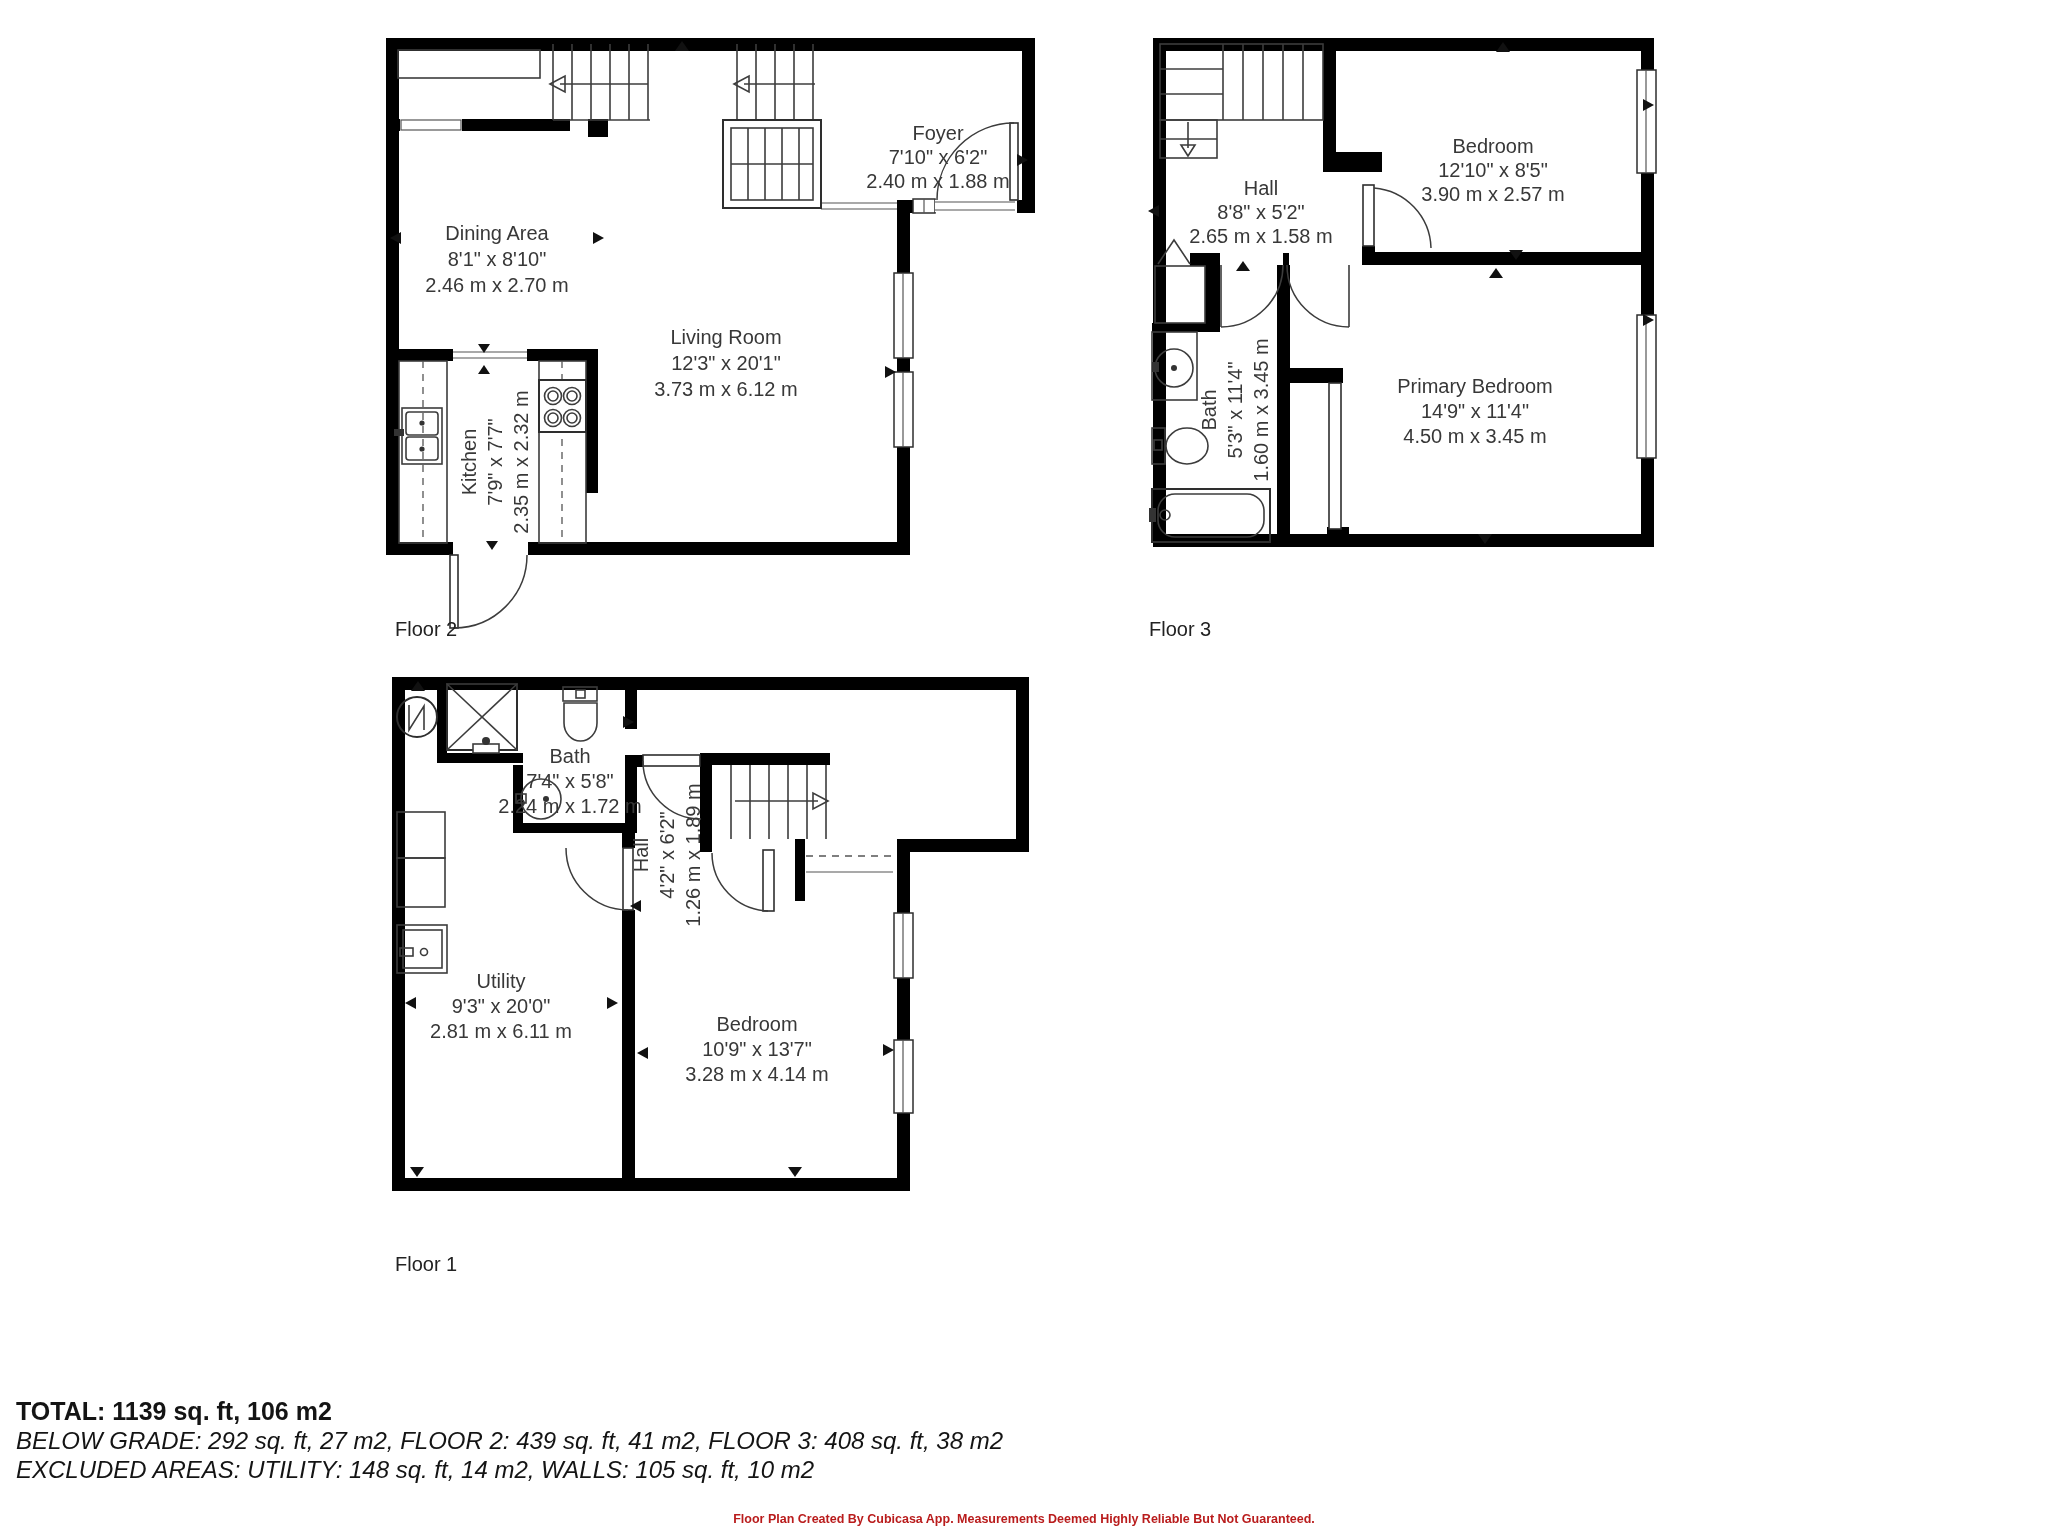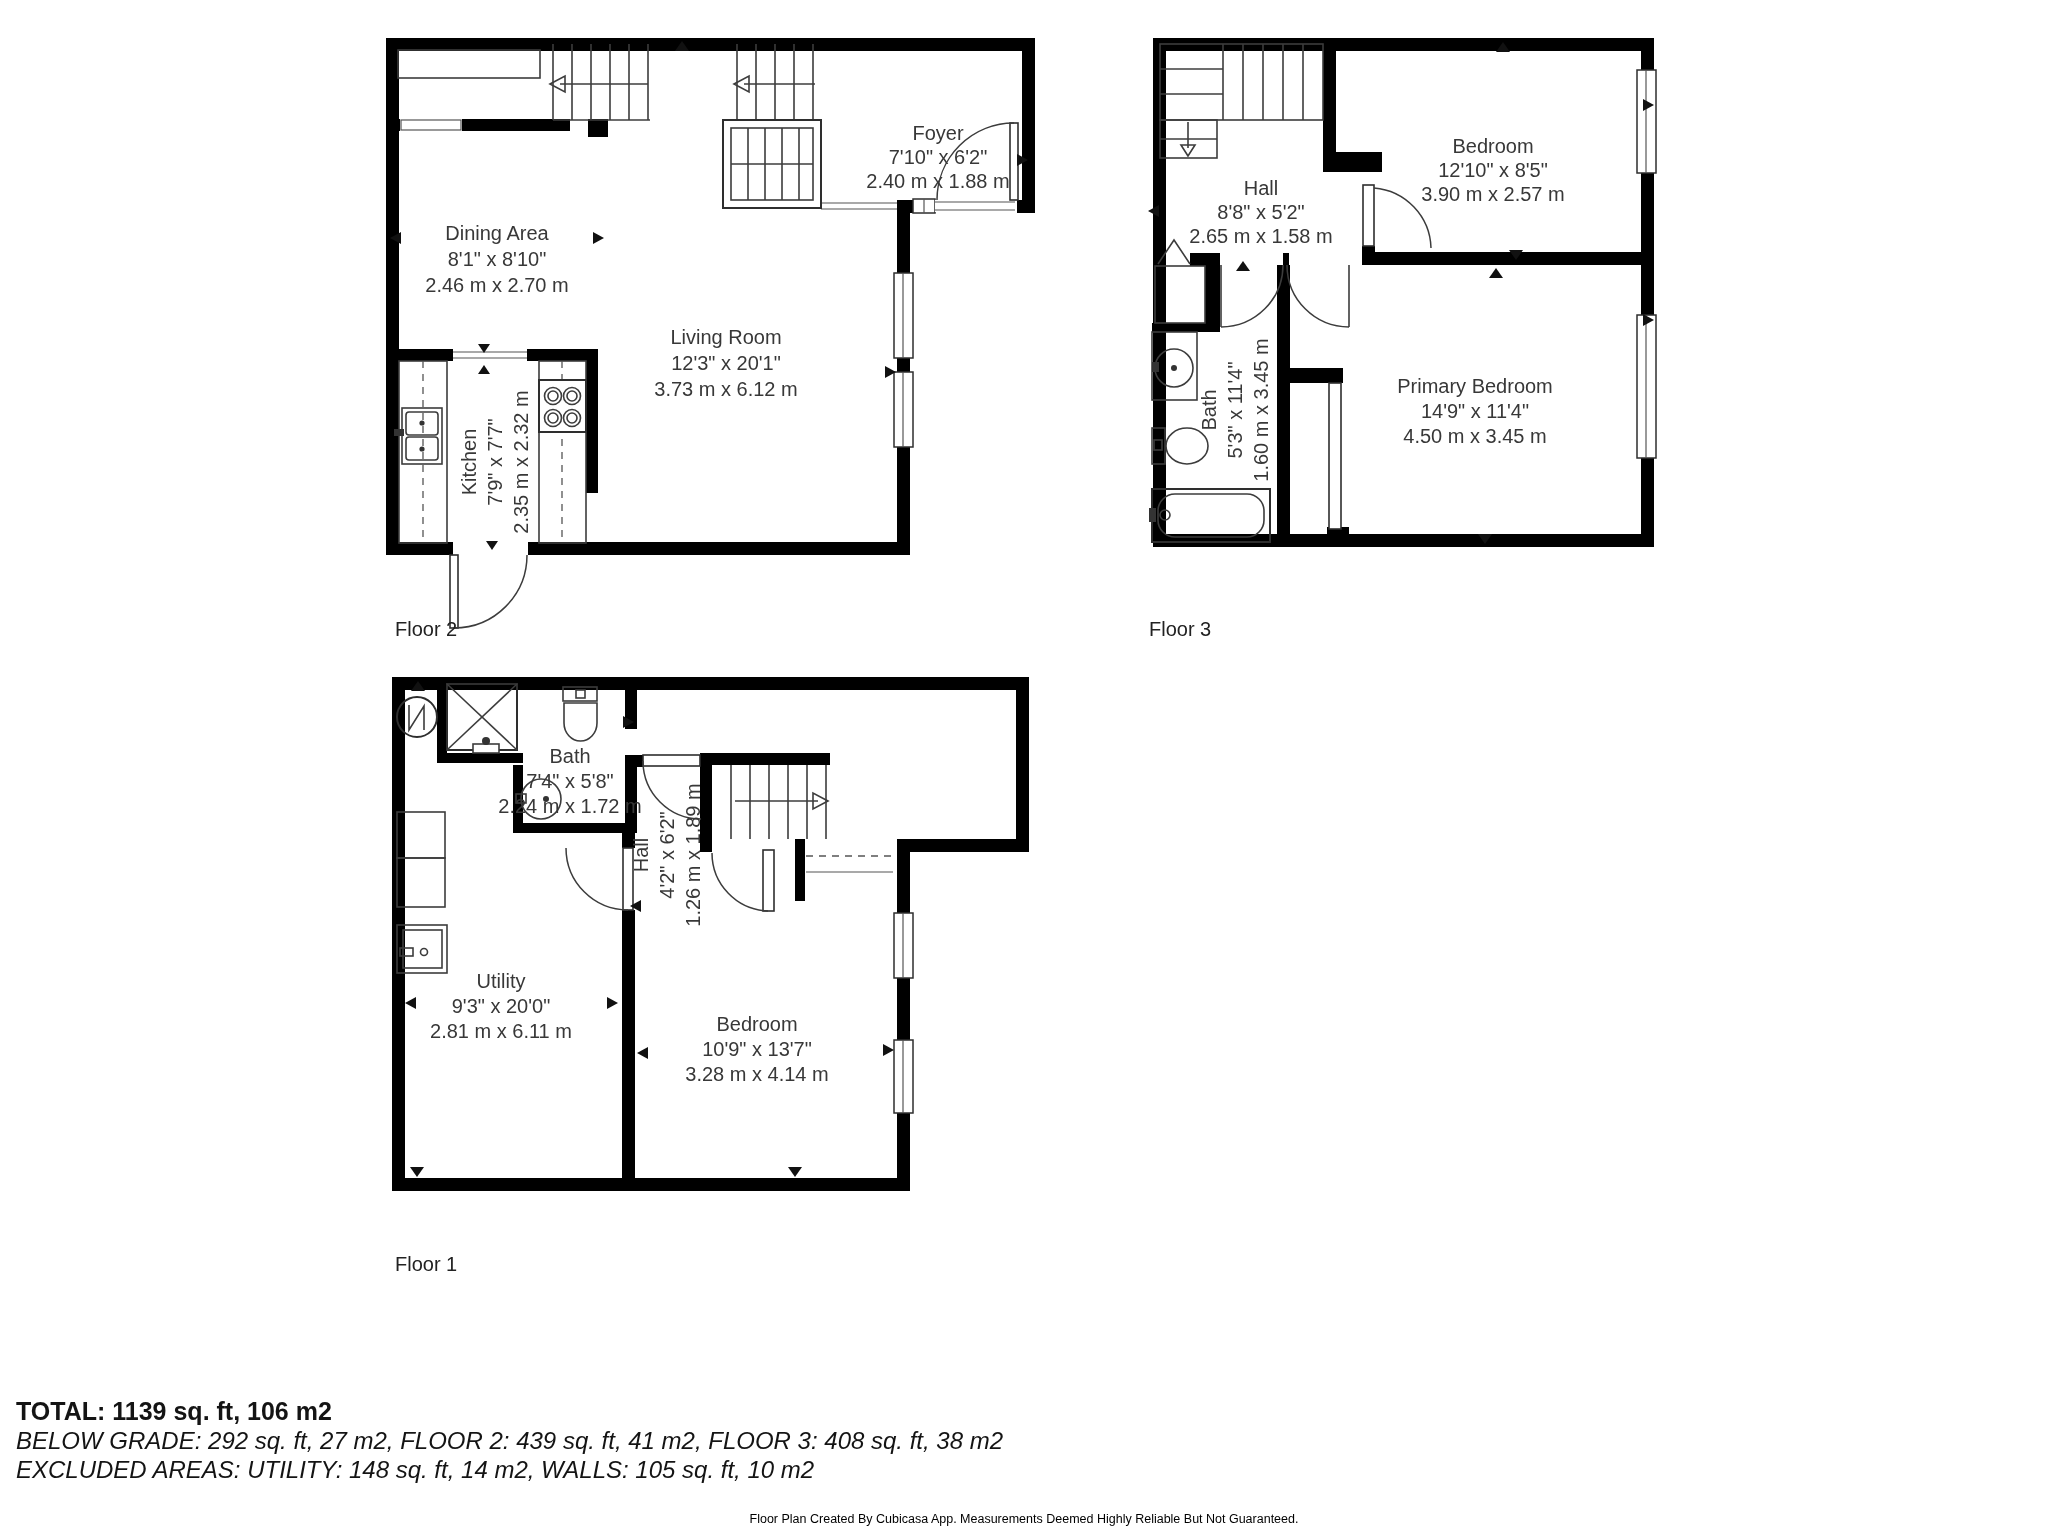--- a/index.html
+++ b/index.html
@@ -16,22 +16,22 @@
   .lite{fill:none;stroke:#555;stroke-width:1.2;}
   .dash{fill:none;stroke:#555;stroke-width:1.3;stroke-dasharray:7 6;}
   .arc{fill:none;stroke:#3c3c3c;stroke-width:1.5;}
   .leaf{fill:#fff;stroke:#2e2e2e;stroke-width:1.6;}
   .win{fill:#fff;stroke:#2e2e2e;stroke-width:1.5;}
   .arrow{fill:#111;stroke:none;}
   .fixfill{fill:#333;stroke:none;}
   .summary{position:absolute;left:16px;width:100%;text-align:left;color:#141414;}
   .sum-total{font-size:25px;font-weight:700;line-height:30px;}
   .sum-line{font-size:24px;font-weight:400;line-height:29px;font-style:italic;}
-  .disclaimer{position:absolute;left:0;width:100%;text-align:center;color:#000000;
-              font-size:12.5px;font-weight:400;}
+  .disclaimer{position:absolute;left:0;width:100%;text-align:center;color:#b91c1c;
+              font-size:12.5px;font-weight:700;}
 </style>
 </head>
 <body>
 
 <div id="canvas">
 <svg width="2048" height="1536" viewBox="0 0 2048 1536">
 
   <g>
     <g>
       <rect class="wall" x="386" y="38" width="649" height="13"></rect>

